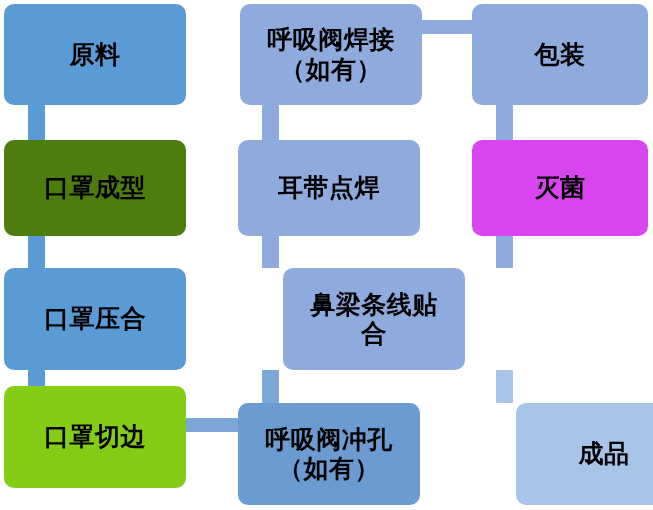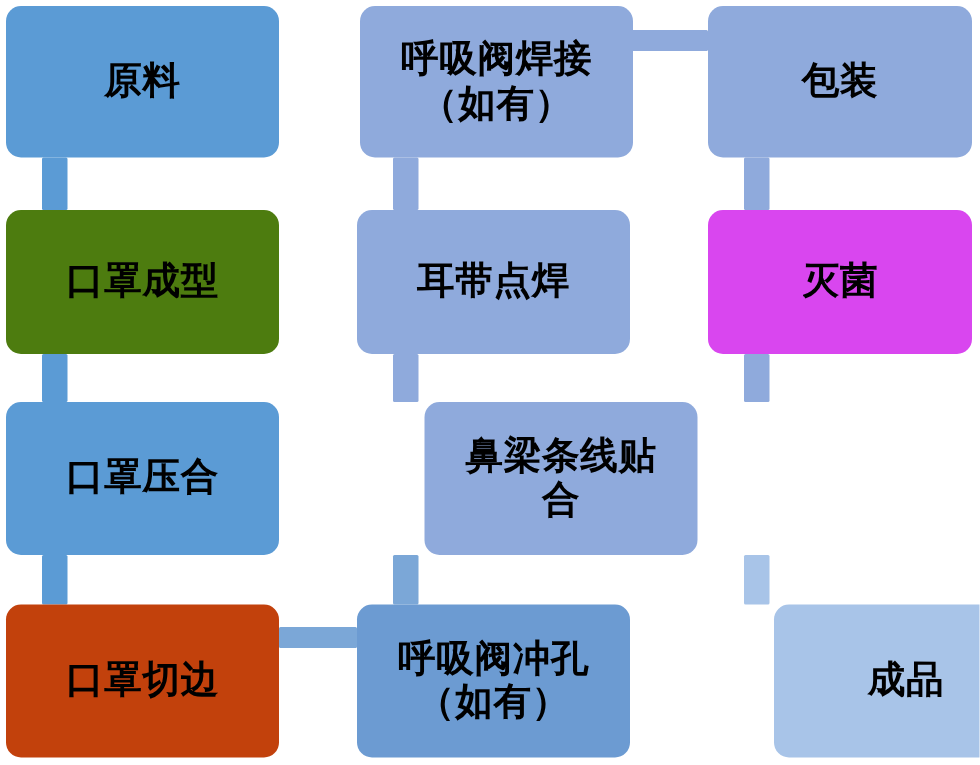--- a/index.html
+++ b/index.html
@@ -61,21 +61,21 @@
   </div>
 
   <div class="connector vertical" style="left: 28px; top: 236px; width: 17px; height: 32px; background: rgb(91, 155, 213);"></div>
 
   <div class="node" style="left: 4px; top: 268px; width: 182px; height: 102px; background: rgb(91, 155, 213);">
     <span class="node-label">口罩压合</span>
   </div>
 
   <div class="connector vertical" style="left: 28px; top: 370px; width: 17px; height: 33px; background: rgb(91, 155, 213);"></div>
 
-  <div class="node" style="left: 4px; top: 403px; width: 182px; height: 102px; background: #c2410c;">
+  <div class="node" style="left: 4px; top: 386px; width: 182px; height: 102px; background: #84cc16;">
     <span class="node-label">口罩切边</span>
   </div>
 
   <div class="connector horizontal" style="left: 186px; top: 418px; width: 52px; height: 14px; background: rgb(123, 167, 215);"></div>
 
   <div class="node" style="left: 240px; top: 4px; width: 182px; height: 101px; background: rgb(143, 170, 220);">
     <span class="node-label">呼吸阀焊接
 （如有）</span>
   </div>
 

